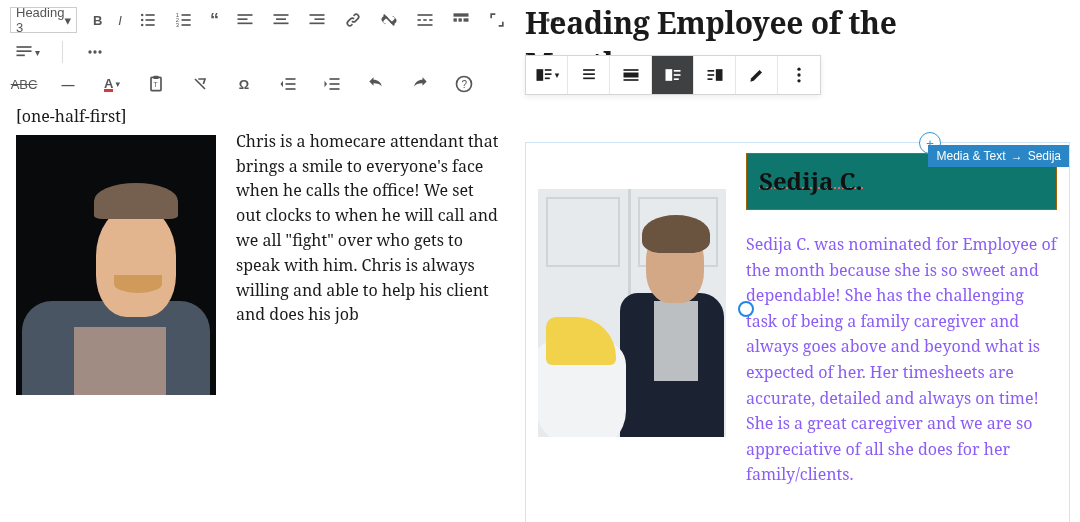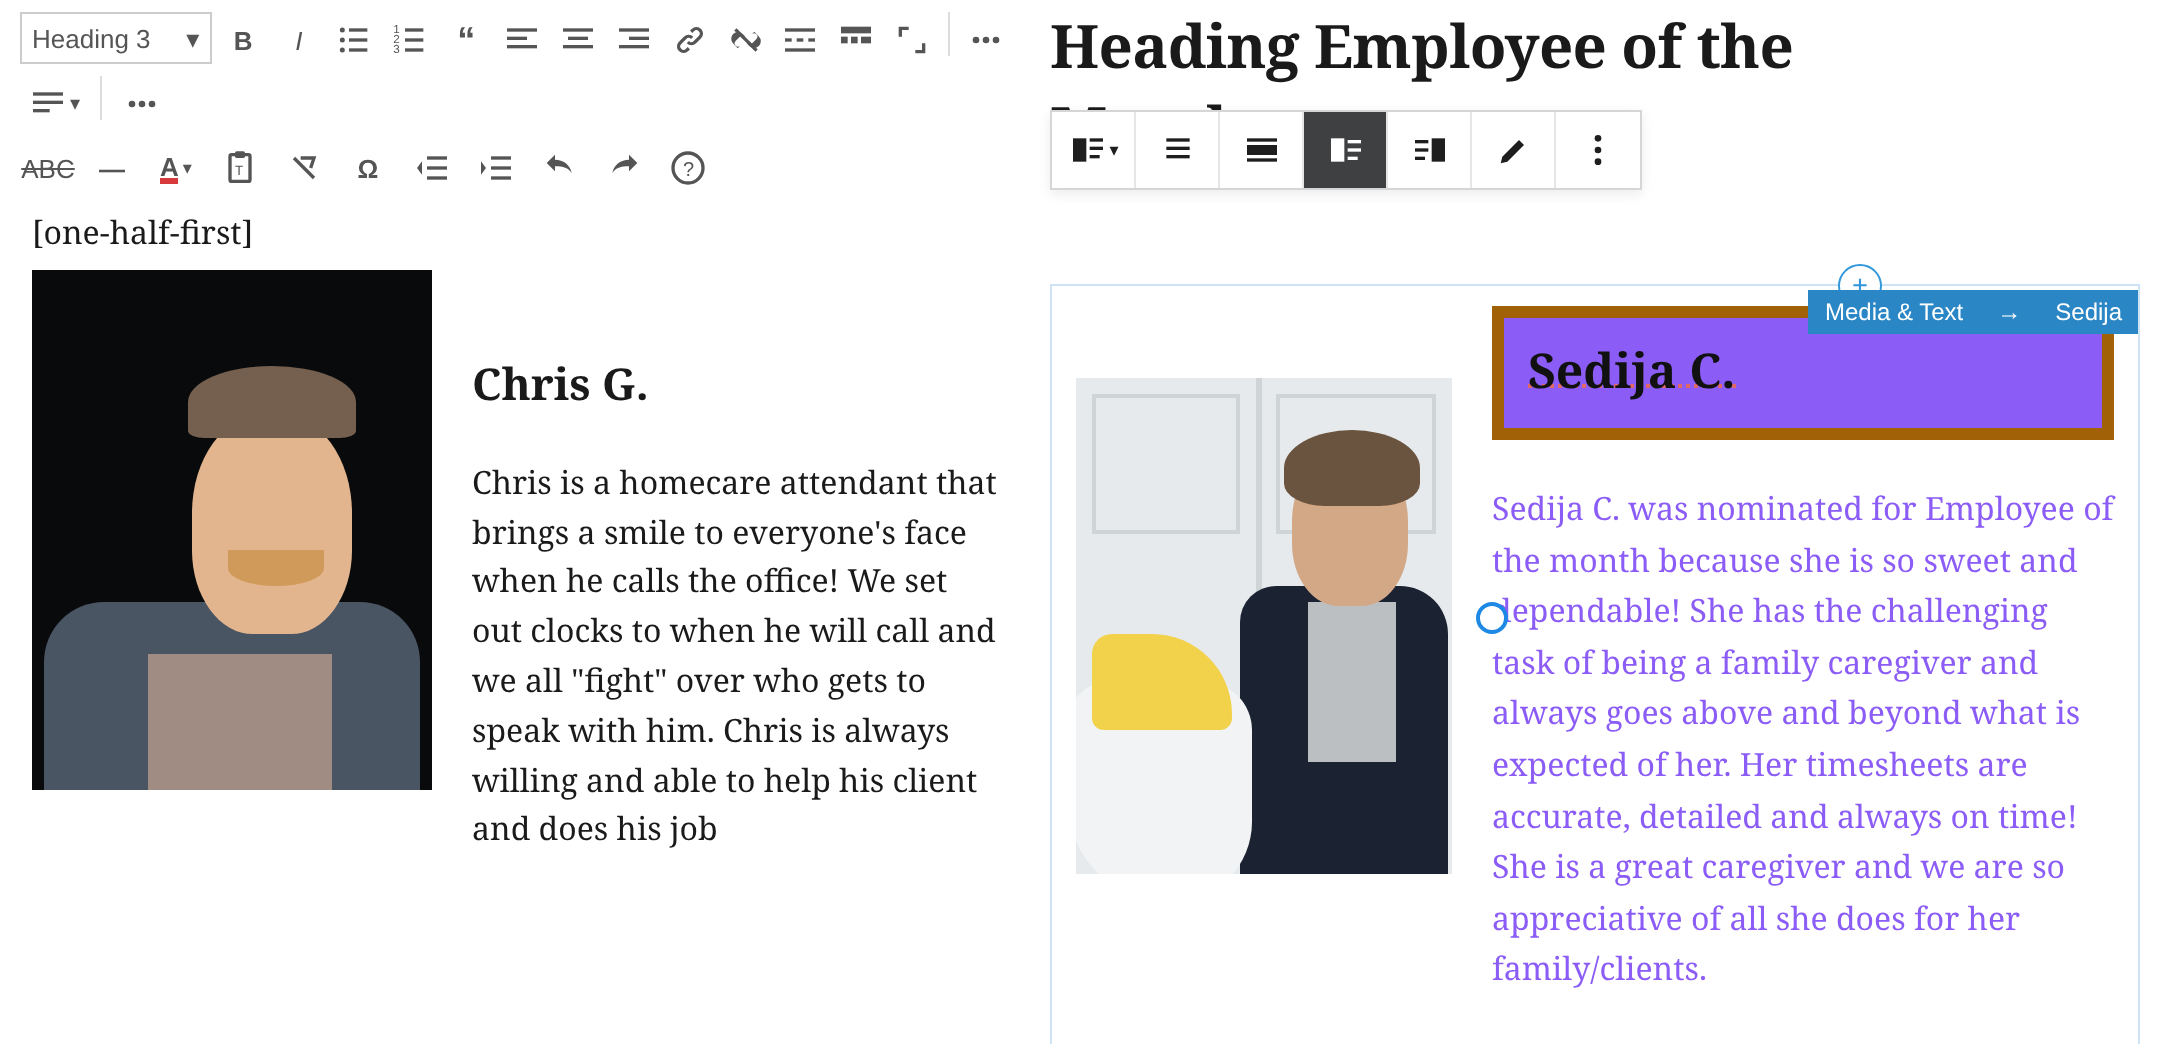--- a/index.html
+++ b/index.html
@@ -19,21 +19,21 @@
   }
   .pane {
     position: relative;
     padding: 0 10px;
   }
   .left { width: 515px; }
   .right { width: 565px; }
 
   
   .tb { font-family: -apple-system, Helvetica, Arial, sans-serif; font-size: 13px; color:#555; padding-top:4px;}
-  .tb-row { display:flex; align-items:flex-start; gap:4px; padding:2px 0; }
+  .tb-row { display:flex; align-items:center; gap:16px; padding:2px 0; }
   .style-select {
     display:flex; align-items:center; justify-content:space-between;
     width:110px; height:26px; border:1px solid #ccc; background:#fff;
     padding:0 5px;
   }
   .tb-btn {
     width:28px; height:28px; display:flex; align-items:center; justify-content:center;
     color:#555; cursor:pointer;
   }
   .tb-btn svg { width:20px; height:20px; fill:currentColor; }
@@ -98,21 +98,21 @@
     width:22px; height:22px; border:1.5px solid #3398db; border-radius:50%;
     display:flex; align-items:center; justify-content:center;
     background:#fff; color:#3398db; font-weight:700; font-size:15px;
     z-index:6;
   }
   .breadcrumb-pill {
     position:absolute; top:2px; right:0;
     background:#2a86c4; color:#fff;
     font-family: -apple-system, Helvetica, Arial, sans-serif;
     font-size:12px; padding:4px 8px;
-    display:flex; align-items:center; gap:17px;
+    display:flex; align-items:center; gap:5px;
     z-index:6;
   }
 
   .mt-img-col { width:188px; flex:0 0 188px; }
   .portrait2 {
     width:188px; height:248px; position:relative; overflow:hidden;
     margin-top:36px;
     background:#d7dee2;
   }
   .p2-door { position:absolute; left:0; top:0; width:188px; height:248px; background:#e6eaec; }
@@ -125,26 +125,26 @@
   .p2-item { position:absolute; left:-4px; top:152px; width:92px; height:110px; background:#f1f3f4; border-radius:20px 24px 40px 50px; }
   .p2-cloth { position:absolute; left:8px; top:128px; width:70px; height:48px; background:#f2d24b; border-radius:10px 40px 6px 6px; }
   .resize-handle {
     position:absolute; left:-8px; top:148px;
     width:16px; height:16px; background:#fff; border:2px solid #1e88e5; border-radius:50%;
     z-index:3;
   }
 
   .mt-text-col { flex:1; position:relative; }
   .heading-box {
-    border:6px solid #a16207;
+    border:1px solid #a16207;
     padding:10px 12px 12px 12px;
     margin-bottom:22px;
     position:relative;
     z-index:2;
-    background:#8b5cf6;
+    background:#0f766e;
   }
   .heading-box h4 { margin:0; font-size:24px; font-weight:700; color:#111; }
   .right-body { font-size:16px; color:#8b5cf6; line-height:1.6; }
 
   svg.icon { width:20px; height:20px; fill:currentColor; display:block;}
   .strike { text-decoration: line-through; }
 </style>
 </head>
 <body>
 
@@ -342,21 +342,20 @@
         <div class="left-col1">
           <div class="portrait1">
             <div class="p1-hoodie"></div>
             <div class="p1-shirt"></div>
             <div class="p1-head"></div>
             <div class="p1-hat"></div>
             <div class="p1-mouth"></div>
           </div>
         </div>
         <div class="left-col2">
-          <div class="left-subh">Chris G.</div>
           <div class="body-text">Chris is a homecare attendant that brings a smile to everyone's face when he calls the office! We set out clocks to when he will call and we all "fight" over who gets to speak with him. Chris is always willing and able to help his client and does his job</div>
         </div>
       </div>
 
     </div>
   </div>
 
   <div class="pane right">
     <h3 class="right-h3">Heading Employee of the</h3>
     <h3 class="right-h3-line2">Month</h3>

